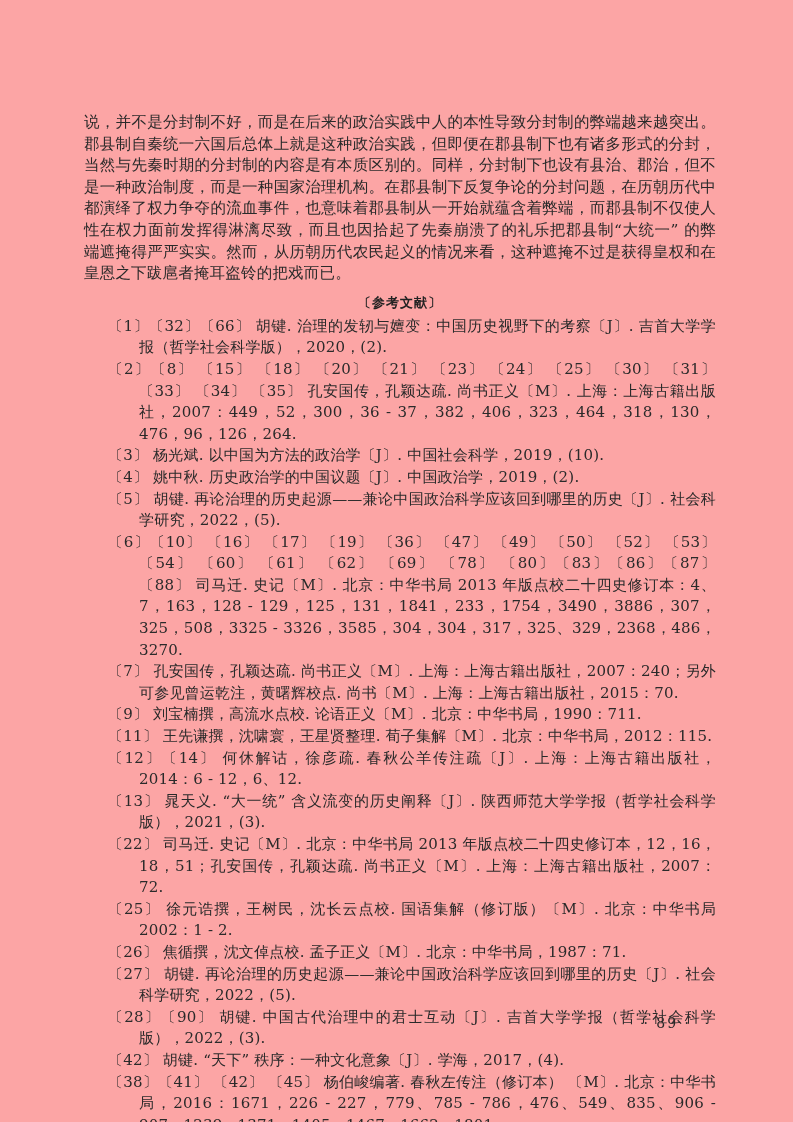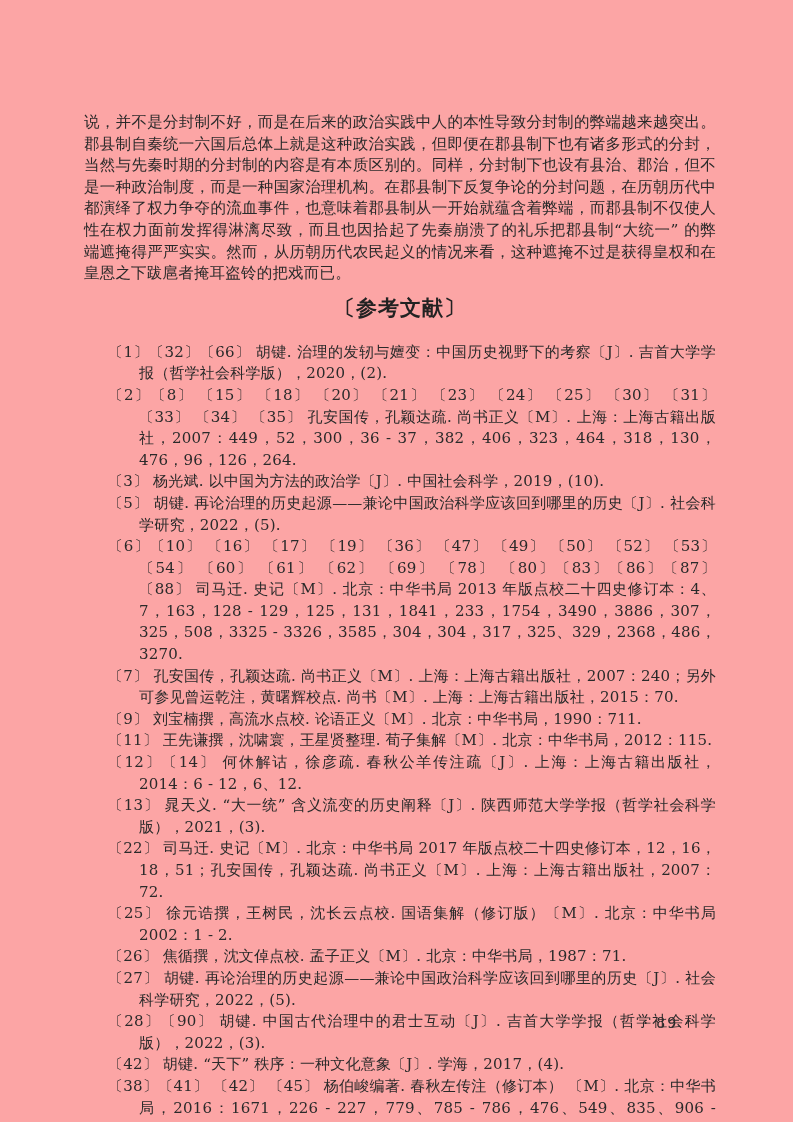--- a/index.html
+++ b/index.html
@@ -22,23 +22,23 @@
   .para {
     margin: 0;
     font-size: 15.5px;
     line-height: 21.6px;
     text-align: justify;
     letter-spacing: 0.2px;
   }
   .ref-title {
     font-family: "DejaVu Sans", "Liberation Sans", sans-serif;
     font-weight: 700;
-    font-size: 21px;
+    font-size: 13px;
     text-align: center;
-    margin: 9px 0 20px 0;
+    margin: 9px 0 4px 0;
     letter-spacing: 1px;
     color: #222222;
   }
   .ref-list {
     list-style: none;
     margin: 0;
     padding: 0;
     font-size: 15px;
     line-height: 21.6px;
   }
@@ -64,28 +64,29 @@
 <div class="page">
   <div class="content">
     <p class="para">说，并不是分封制不好，而是在后来的政治实践中人的本性导致分封制的弊端越来越突出。郡县制自秦统一六国后总体上就是这种政治实践，但即便在郡县制下也有诸多形式的分封，当然与先秦时期的分封制的内容是有本质区别的。同样，分封制下也设有县治、郡治，但不是一种政治制度，而是一种国家治理机构。在郡县制下反复争论的分封问题，在历朝历代中都演绎了权力争夺的流血事件，也意味着郡县制从一开始就蕴含着弊端，而郡县制不仅使人性在权力面前发挥得淋漓尽致，而且也因拾起了先秦崩溃了的礼乐把郡县制“大统一” 的弊端遮掩得严严实实。然而，从历朝历代农民起义的情况来看，这种遮掩不过是获得皇权和在皇恩之下跋扈者掩耳盗铃的把戏而已。</p>
 
     <div class="ref-title">〔参考文献〕</div>
 
     <ul class="ref-list">
         <li class="ref-item">〔1〕〔32〕〔66〕 胡键. 治理的发轫与嬗变：中国历史视野下的考察〔J〕. 吉首大学学报（哲学社会科学版），2020，(2).</li>
         <li class="ref-item">〔2〕〔8〕 〔15〕 〔18〕 〔20〕 〔21〕 〔23〕 〔24〕 〔25〕 〔30〕 〔31〕 〔33〕 〔34〕 〔35〕 孔安国传，孔颖达疏. 尚书正义〔M〕. 上海：上海古籍出版社，2007：449，52，300，36 - 37，382，406，323，464，318，130，476，96，126，264.</li>
         <li class="ref-item">〔3〕 杨光斌. 以中国为方法的政治学〔J〕. 中国社会科学，2019，(10).</li>
+        <li class="ref-item">〔4〕 姚中秋. 历史政治学的中国议题〔J〕. 中国政治学，2019，(2).</li>
         <li class="ref-item">〔5〕 胡键. 再论治理的历史起源——兼论中国政治科学应该回到哪里的历史〔J〕. 社会科学研究，2022，(5).</li>
         <li class="ref-item">〔6〕〔10〕 〔16〕 〔17〕 〔19〕 〔36〕 〔47〕 〔49〕 〔50〕 〔52〕 〔53〕 〔54〕 〔60〕 〔61〕 〔62〕 〔69〕 〔78〕 〔80〕〔83〕〔86〕〔87〕〔88〕 司马迁. 史记〔M〕. 北京：中华书局 2013 年版点校二十四史修订本：4、7，163，128 - 129，125，131，1841，233，1754，3490，3886，307，325，508，3325 - 3326，3585，304，304，317，325、329，2368，486，3270.</li>
         <li class="ref-item">〔7〕 孔安国传，孔颖达疏. 尚书正义〔M〕. 上海：上海古籍出版社，2007：240；另外可参见曾运乾注，黄曙辉校点. 尚书〔M〕. 上海：上海古籍出版社，2015：70.</li>
         <li class="ref-item">〔9〕 刘宝楠撰，高流水点校. 论语正义〔M〕. 北京：中华书局，1990：711.</li>
         <li class="ref-item">〔11〕 王先谦撰，沈啸寰，王星贤整理. 荀子集解〔M〕. 北京：中华书局，2012：115.</li>
         <li class="ref-item">〔12〕〔14〕 何休解诂，徐彦疏. 春秋公羊传注疏〔J〕. 上海：上海古籍出版社，2014：6 - 12，6、12.</li>
         <li class="ref-item">〔13〕 晁天义. “大一统” 含义流变的历史阐释〔J〕. 陕西师范大学学报（哲学社会科学版），2021，(3).</li>
-        <li class="ref-item">〔22〕 司马迁. 史记〔M〕. 北京：中华书局 2017 年版点校二十四史修订本，12，16，18，51；孔安国传，孔颖达疏. 尚书正义〔M〕. 上海：上海古籍出版社，2007：72.</li>
+        <li class="ref-item">〔22〕 司马迁. 史记〔M〕. 北京：中华书局 2013 年版点校二十四史修订本，12，16，18，51；孔安国传，孔颖达疏. 尚书正义〔M〕. 上海：上海古籍出版社，2007：72.</li>
         <li class="ref-item">〔25〕 徐元诰撰，王树民，沈长云点校. 国语集解（修订版）〔M〕. 北京：中华书局 2002：1 - 2.</li>
         <li class="ref-item">〔26〕 焦循撰，沈文倬点校. 孟子正义〔M〕. 北京：中华书局，1987：71.</li>
         <li class="ref-item">〔27〕 胡键. 再论治理的历史起源——兼论中国政治科学应该回到哪里的历史〔J〕. 社会科学研究，2022，(5).</li>
         <li class="ref-item">〔28〕〔90〕 胡键. 中国古代治理中的君士互动〔J〕. 吉首大学学报（哲学社会科学版），2022，(3).</li>
         <li class="ref-item">〔42〕 胡键. “天下” 秩序：一种文化意象〔J〕. 学海，2017，(4).</li>
         <li class="ref-item">〔38〕〔41〕 〔42〕 〔45〕 杨伯峻编著. 春秋左传注（修订本） 〔M〕. 北京：中华书局，2016：1671，226 - 227，779、785 - 786，476、549、835、906 - 907、1239、1371、1405、1467、1662、1801.</li>
         <li class="ref-item">〔39〕 黄怀信，张懋镕，田旭东撰. 逸周书汇校集注（修订本） 〔M〕. 上海：上海古籍出版社，2007：530.</li>
       </ul>
   </div>
 

